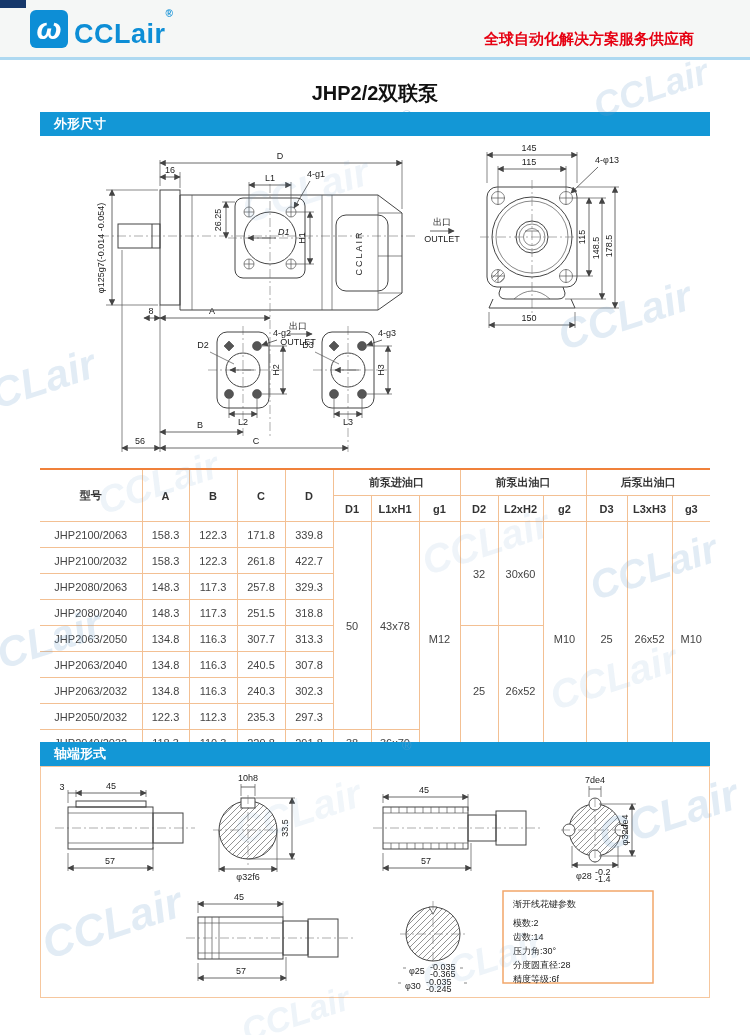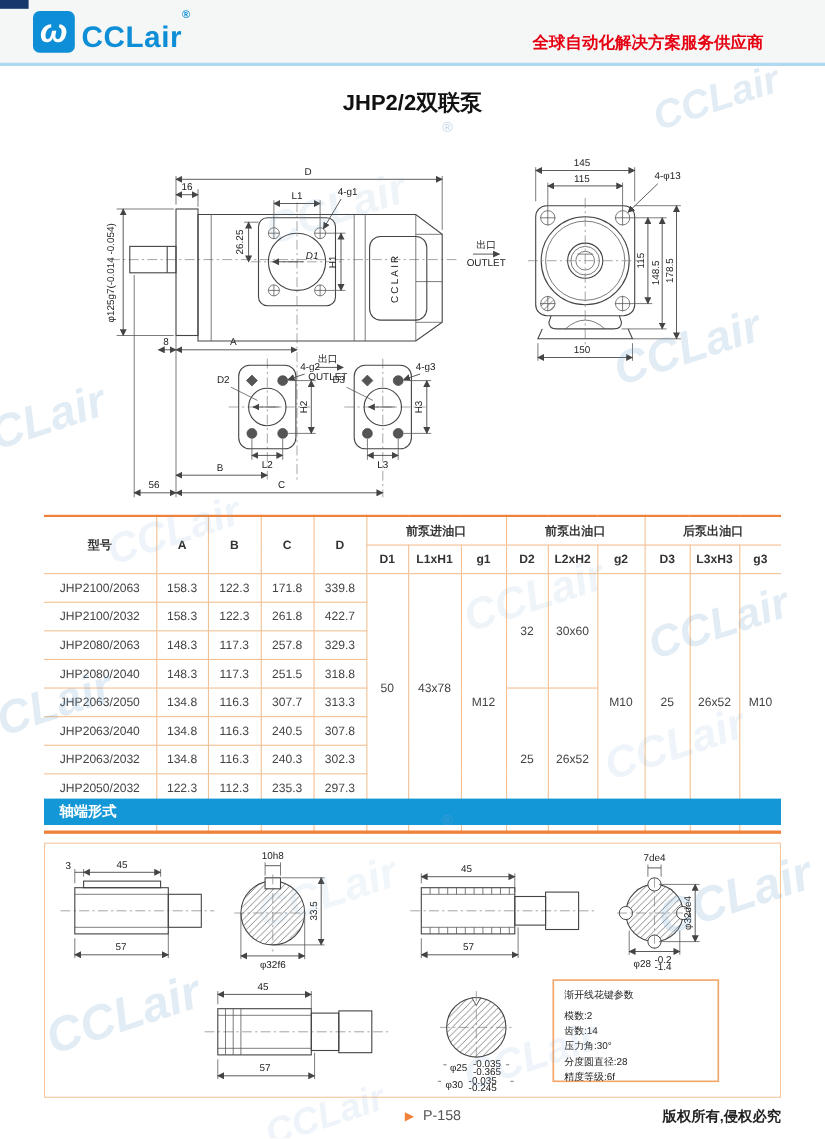--- a/index.html
+++ b/index.html
@@ -11,21 +11,21 @@
   .logo{position:absolute;left:30px;top:10px;display:flex;align-items:flex-end;}
   .logo-box{width:38px;height:38px;background:#0d8ed6;border-radius:6px;color:#fff;
             display:flex;align-items:center;justify-content:center;font-size:30px;font-style:italic;font-weight:bold;line-height:1;}
   .logo-word{font-size:27px;font-weight:bold;color:#0d8ed6;letter-spacing:0.5px;margin-left:6px;line-height:1;}
   .logo-reg{font-size:10px;color:#0d8ed6;vertical-align:top;position:relative;top:-12px;}
   .tagline{position:absolute;right:56px;top:30px;color:#e60012;font-weight:bold;font-size:15px;}
   .title{position:absolute;left:0;top:80px;width:750px;text-align:center;font-size:20px;font-weight:bold;color:#111;}
   .bar{position:absolute;left:40px;width:670px;height:24px;background:#1397d6;color:#fff;
        font-size:13px;font-weight:bold;line-height:24px;padding-left:14px;box-sizing:border-box;}
   .bar1{top:112px;}
-  .bar2{top:726px;}
+  .bar2{top:742px;}
   .draw1{position:absolute;left:40px;top:136px;width:670px;height:330px;}
   
   .tblwrap{position:absolute;left:40px;top:468px;width:670px;}
   table.spec{width:670px;border-collapse:collapse;table-layout:fixed;font-size:11px;color:#444;text-align:center;
              border-top:2px solid #f0813a;border-bottom:3px solid #f0813a;}
   table.spec th,table.spec td{border:1px solid #f3c093;font-weight:normal;padding:2px 1px;height:21px;overflow:hidden;}
   table.spec th{color:#333;font-weight:bold;}
   table.spec tr>*:first-child{border-left:none;}
   table.spec tr>*:last-child{border-right:none;}
   
@@ -62,20 +62,21 @@
           <span>ω</span>
         </div>
       <div class="logo-word"><span>CCLair</span><span class="logo-reg">®</span></div>
     </div>
     <div class="tagline">全球自动化解决方案服务供应商</div>
   </div>
 
   <div class="title">JHP2/2双联泵</div>
   <div class="wm-reg" style="left:402px;top:108px;">®</div>
 
+  <div class="bar bar1">外形尺寸</div>
 
   <svg class="draw1" viewBox="0 0 670 330">
     <defs>
       <marker id="ar" viewBox="0 0 10 10" refX="9" refY="5" markerWidth="8" markerHeight="8" orient="auto-start-reverse">
         <path d="M0,0 L10,5 L0,10 z" fill="#444"></path>
       </marker>
       <pattern id="ht" patternUnits="userSpaceOnUse" width="6" height="6">
         <path d="M0,6 L6,0" stroke="#666" stroke-width="0.7"></path>
       </pattern>
     </defs>
@@ -480,26 +481,20 @@
         <text class="t t10" x="470" y="139">渐开线花键参数</text>
         <text class="t t10" x="470" y="158">模数:2</text>
         <text class="t t10" x="470" y="172">齿数:14</text>
         <text class="t t10" x="470" y="186">压力角:30°</text>
         <text class="t t10" x="470" y="200">分度圆直径:28</text>
         <text class="t t10" x="470" y="214">精度等级:6f</text>
       </g>
     </svg>
   </div>
 
-  <div class="footer">
-    <div class="pageno">
-      <span class="arr">▶</span><span>P-158</span>
-    </div>
-    <div class="copyright">版权所有,侵权必究</div>
-  </div>
 
   <div class="wm" style="left:592px;top:68px;font-size:36px;">CCLair</div>
   <div class="wm" style="left:240px;top:168px;font-size:40px;opacity:.55;">CCLair</div>
   <div class="wm" style="left:556px;top:292px;font-size:42px;">CCLair</div>
   <div class="wm" style="left:-40px;top:360px;font-size:42px;">CCLair</div>
   <div class="wm" style="left:96px;top:462px;font-size:38px;opacity:.6;">CCLair</div>
   <div class="wm" style="left:420px;top:520px;font-size:40px;opacity:.55;">CCLair</div>
   <div class="wm" style="left:588px;top:545px;font-size:40px;">CCLair</div>
   <div class="wm" style="left:-34px;top:620px;font-size:42px;">CCLair</div>
   <div class="wm" style="left:548px;top:655px;font-size:40px;opacity:.6;">CCLair</div>

